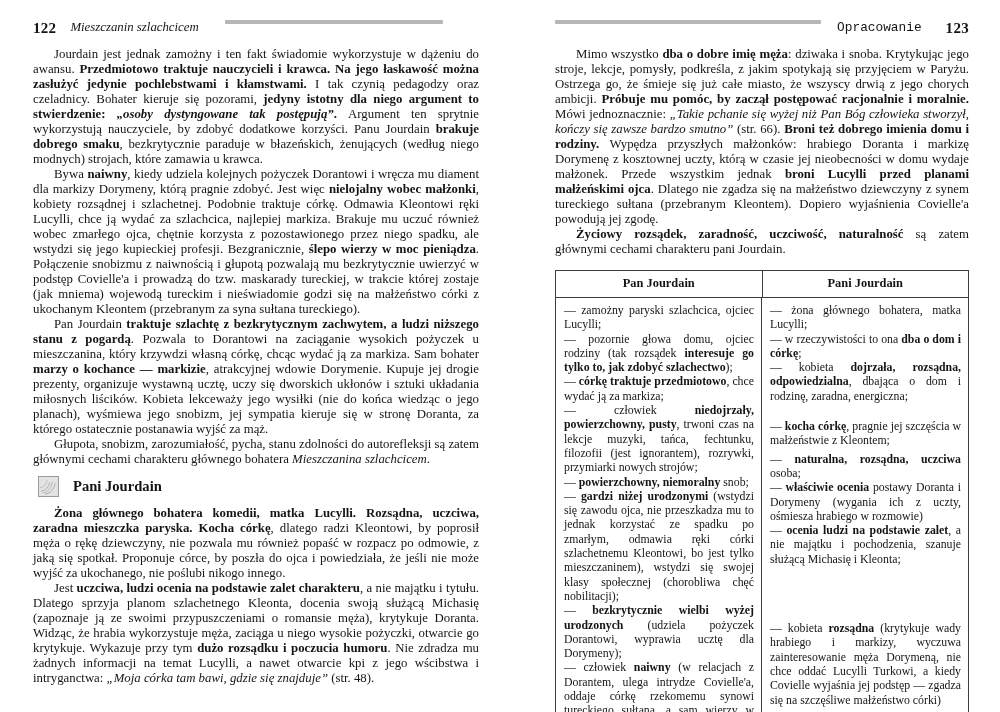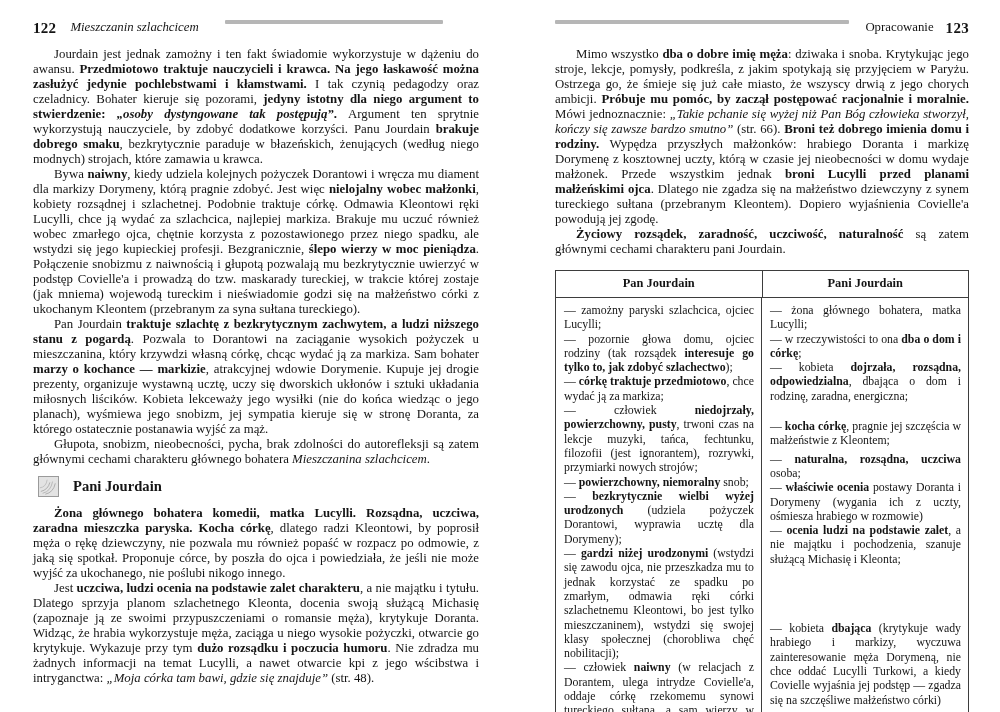--- a/index.html
+++ b/index.html
@@ -20,21 +20,21 @@
 
   
   .runhead { display: flex; align-items: flex-start; height: 16px; }
   .pgnum { font-weight: bold; font-size: 15px; letter-spacing: 0.3px; }
   .runtitle { font-size: 12.8px; }
   .runtitle.it { font-style: italic; font-family: Liberation Serif, serif; }
   .headbar { height: 4px; background: #b6b6b6; border-radius: 1px; }
   .page-left .runtitle { margin-left: 14px; }
   .page-left .headbar { width: 218px; margin-left: 26px; }
   .page-right .headbar { flex: 1 1 auto; margin-right: 16px; }
-  .page-right .runtitle { margin-right: 12px; }
+  .page-right .runtitle { margin-right: 24px; font-family: Liberation Mono, monospace; }
 
   
   .para {
     margin: 0;
     text-indent: 21px;
     text-align: justify;
     font-size: 12.8px;
     line-height: 15px;
   }
   .para.first { margin-top: 11px; }
@@ -86,21 +86,21 @@
   <div class="page page-left">
     <div class="runhead">
       <span class="pgnum">122</span>
       <span class="runtitle it">Mieszczanin szlachcicem</span>
       <span class="headbar"></span>
     </div>
 
     <p class="para first"><span>Jourdain jest jednak zamożny i ten fakt świadomie wykorzystuje w dążeniu do awansu. </span><span class="b">Przedmiotowo traktuje nauczycieli i krawca. Na jego łaskawość można zasłużyć jedynie pochlebstwami i kłamstwami.</span><span> I tak czynią pedagodzy oraz czeladnicy. Bohater kieruje się pozorami, </span><span class="b">jedyny istotny dla niego argument to stwierdzenie: </span><span class="b i">„osoby dystyngowane tak postępują”</span><span class="b">. </span><span>Argument ten sprytnie wykorzystują nauczyciele, by zdobyć dodatkowe korzyści. Panu Jourdain </span><span class="b">brakuje dobrego smaku</span><span>, bezkrytycznie paraduje w błazeńskich, żenujących (według niego modnych) strojach, które zamawia u krawca.</span></p>
     <p class="para"><span>Bywa </span><span class="b">naiwny</span><span>, kiedy udziela kolejnych pożyczek Dorantowi i wręcza mu diament dla markizy Dorymeny, którą pragnie zdobyć. Jest więc </span><span class="b">nielojalny wobec małżonki</span><span>, kobiety rozsądnej i szlachetnej. Podobnie traktuje córkę. Odmawia Kleontowi ręki Lucylli, chce ją wydać za szlachcica, najlepiej markiza. Brakuje mu uczuć również wobec zmarłego ojca, chętnie korzysta z pozostawionego przez niego spadku, ale wstydzi się jego kupieckiej profesji. Bezgranicznie, </span><span class="b">ślepo wierzy w moc pieniądza</span><span>. Połączenie snobizmu z naiwnością i głupotą pozwalają mu bezkrytycznie uwierzyć w podstęp Covielle'a i prowadzą do tzw. maskarady tureckiej, w trakcie której zostaje (jak mniema) wojewodą tureckim i nieświadomie godzi się na małżeństwo córki z ukochanym Kleontem (przebranym za syna sułtana tureckiego).</span></p>
     <p class="para"><span>Pan Jourdain </span><span class="b">traktuje szlachtę z bezkrytycznym zachwytem, a ludzi niższego stanu z pogardą</span><span>. Pozwala to Dorantowi na zaciąganie wysokich pożyczek u mieszczanina, który krzywdzi własną córkę, chcąc wydać ją za markiza. Sam bohater </span><span class="b">marzy o kochance — markizie</span><span>, atrakcyjnej wdowie Dorymenie. Kupuje jej drogie prezenty, organizuje wystawną ucztę, uczy się dworskich ukłonów i sztuki układania miłosnych liścików. Kobieta lekceważy jego wysiłki (nie do końca wiedząc o jego planach), wyśmiewa jego snobizm, jej sympatia kieruje się w stronę Doranta, za którego ostatecznie postanawia wyjść za mąż.</span></p>
-    <p class="para"><span>Głupota, snobizm, nieobecności, pycha, brak zdolności do autorefleksji są zatem głównymi cechami charakteru głównego bohatera </span><span class="i">Mieszczanina szlachcicem</span><span>.</span></p>
+    <p class="para"><span>Głupota, snobizm, zarozumiałość, pycha, stanu zdolności do autorefleksji są zatem głównymi cechami charakteru głównego bohatera </span><span class="i">Mieszczanina szlachcicem</span><span>.</span></p>
 
     <div class="sec-head">
       <span class="sec-icon">
         <svg viewBox="0 0 21 21" xmlns="http://www.w3.org/2000/svg">
           <path d="M2 16 Q 10 14 12 6" fill="none" stroke="#a9a9a9" stroke-width="1"></path>
           <path d="M4 18 Q 13 16 15 5" fill="none" stroke="#b4b4b4" stroke-width="1"></path>
           <path d="M7 19 Q 16 17 18 7" fill="none" stroke="#a9a9a9" stroke-width="1"></path>
           <path d="M1 12 Q 8 11 9 3" fill="none" stroke="#bcbcbc" stroke-width="1"></path>
         </svg>
       </span>
@@ -126,31 +126,31 @@
         <div class="ctable-hcell">Pan Jourdain</div>
         <div class="ctable-hcell second">Pani Jourdain</div>
       </div>
       <div class="ctable-body">
         <div class="ctable-col colleft">
           <p class="titem"><span>— zamożny paryski szlachcica, ojciec Lucylli;</span></p>
           <p class="titem"><span>— pozornie głowa domu, ojciec rodziny (tak rozsądek </span><span class="b">interesuje go tylko to, jak zdobyć szlachectwo</span><span>);</span></p>
           <p class="titem"><span>— </span><span class="b">córkę traktuje przedmiotowo</span><span>, chce wydać ją za markiza;</span></p>
           <p class="titem"><span>— człowiek </span><span class="b">niedojrzały, powierzchowny, pusty</span><span>, trwoni czas na lekcje muzyki, tańca, fechtunku, filozofii (jest ignorantem), rozrywki, przymiarki nowych strojów;</span></p>
           <p class="titem"><span>— </span><span class="b">powierzchowny, niemoralny</span><span> snob;</span></p>
+          <p class="titem"><span>— </span><span class="b">gardzi niżej urodzonymi</span><span> (wstydzi się zawodu ojca, nie przeszkadza mu to jednak korzystać ze spadku po zmarłym, odmawia ręki córki szlachetnemu Kleontowi, bo jest tylko mieszczaninem), wstydzi się swojej klasy społecznej (chorobliwa chęć nobilitacji);</span></p>
           <p class="titem"><span>— </span><span class="b">bezkrytycznie wielbi wyżej urodzonych</span><span> (udziela pożyczek Dorantowi, wyprawia ucztę dla Dorymeny);</span></p>
-          <p class="titem"><span>— </span><span class="b">gardzi niżej urodzonymi</span><span> (wstydzi się zawodu ojca, nie przeszkadza mu to jednak korzystać ze spadku po zmarłym, odmawia ręki córki szlachetnemu Kleontowi, bo jest tylko mieszczaninem), wstydzi się swojej klasy społecznej (chorobliwa chęć nobilitacji);</span></p>
           <p class="titem"><span>— człowiek </span><span class="b">naiwny</span><span> (w relacjach z Dorantem, ulega intrydze Covielle'a, oddaje córkę rzekomemu synowi tureckiego sułtana, a sam wierzy w szlachectwo ojca i właśnie zdobyty tytuł </span></p>
         </div>
         <div class="ctable-col">
           <p class="titem"><span>— żona głównego bohatera, matka Lucylli;</span></p>
           <p class="titem"><span>— w rzeczywistości to ona </span><span class="b">dba o dom i córkę</span><span>;</span></p>
           <p class="titem"><span>— kobieta </span><span class="b">dojrzała, rozsądna, odpowiedzialna</span><span>, dbająca o dom i rodzinę, zaradna, energiczna;</span></p>
           <p class="titem gap-a"><span>— </span><span class="b">kocha córkę</span><span>, pragnie jej szczęścia w małżeństwie z Kleontem;</span></p>
           <p class="titem gap-b"><span>— </span><span class="b">naturalna, rozsądna, uczciwa</span><span> osoba;</span></p>
           <p class="titem"><span>— </span><span class="b">właściwie ocenia</span><span> postawy Doranta i Dorymeny (wygania ich z uczty, ośmiesza hrabiego w rozmowie)</span></p>
           <p class="titem"><span>— </span><span class="b">ocenia ludzi na podstawie zalet</span><span>, a nie majątku i pochodzenia, szanuje służącą Michasię i Kleonta;</span></p>
-          <p class="titem gap-c"><span>— kobieta </span><span class="b">dbająca</span><span> (krytykuje wady hrabiego i markizy, wyczuwa zainteresowanie męża Dorymeną, nie chce oddać Lucylli Turkowi, a kiedy Covielle wyjaśnia jej podstęp — zgadza się na szczęśliwe małżeństwo córki)</span></p>
+          <p class="titem gap-c"><span>— kobieta </span><span class="b">rozsądna</span><span> (krytykuje wady hrabiego i markizy, wyczuwa zainteresowanie męża Dorymeną, nie chce oddać Lucylli Turkowi, a kiedy Covielle wyjaśnia jej podstęp — zgadza się na szczęśliwe małżeństwo córki)</span></p>
         </div>
       </div>
     </div>
   </div>
 
 </div>
 
 </body></html>

